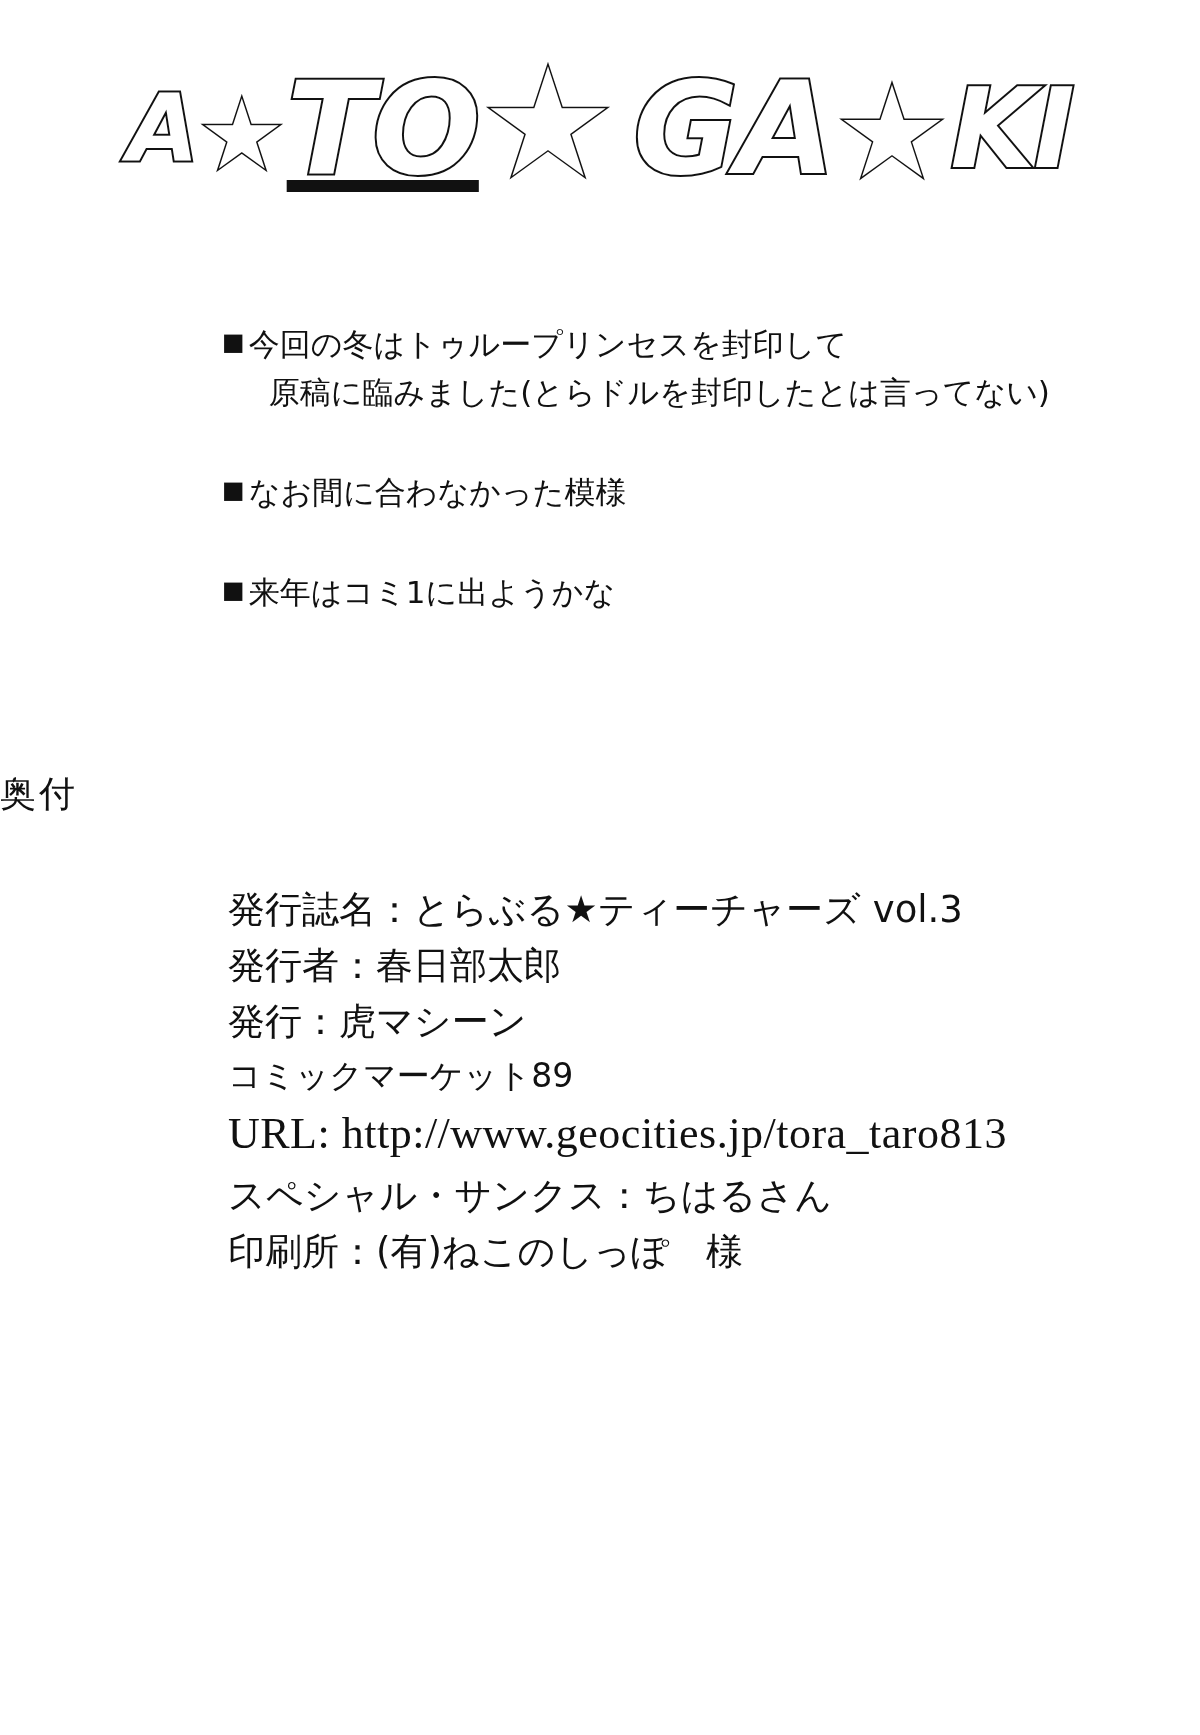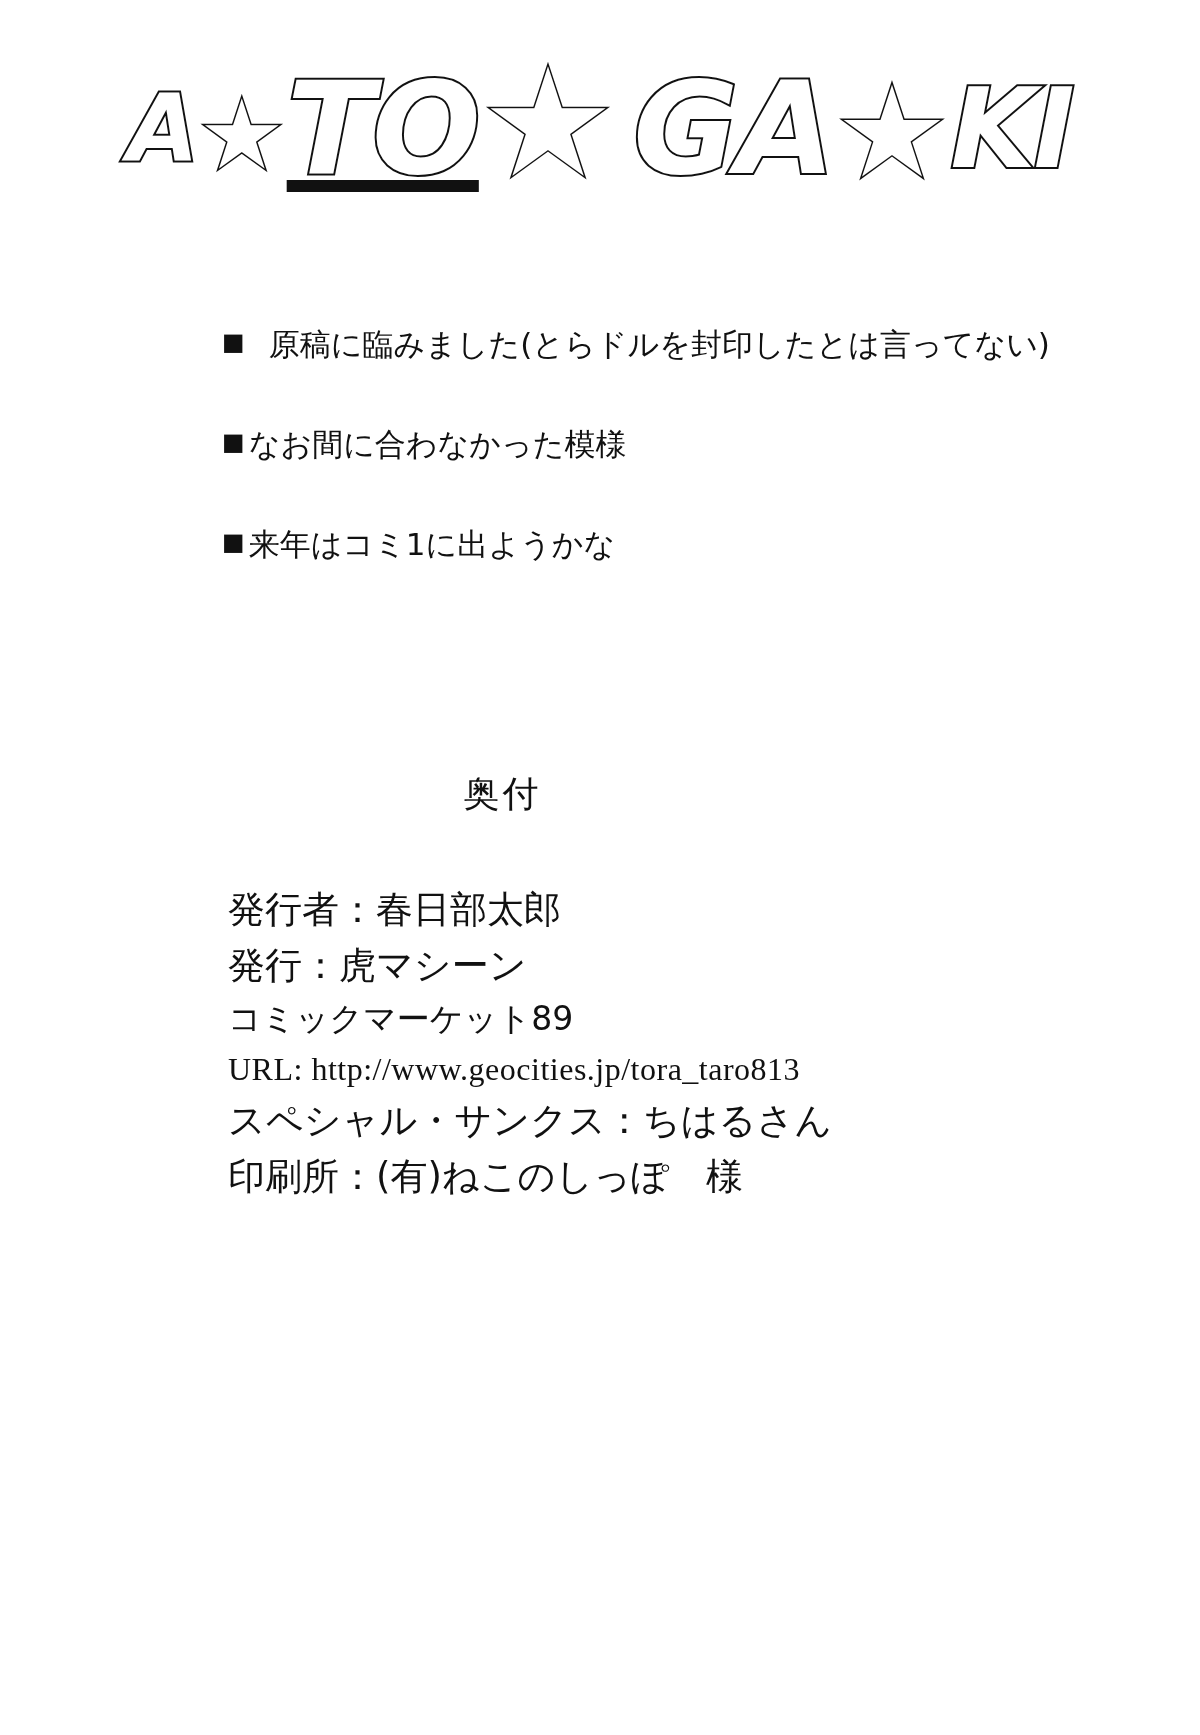--- a/index.html
+++ b/index.html
@@ -84,21 +84,20 @@
     display: block;
     padding-left: 20px;
   }
 
   
   .colophon-heading {
     position: absolute;
     top: 770px;
     left: 0;
     width: 1005px;
-    text-align: center;
     font-family: "DejaVu Sans", sans-serif;
     font-size: 36px;
     letter-spacing: 3px;
     color: #111111;
   }
 
   
   .colophon {
     position: absolute;
     top: 882px;
@@ -107,21 +106,21 @@
   }
   .colophon-row {
     font-size: 37px;
     line-height: 1.52;
     font-family: "DejaVu Sans", sans-serif;
     color: #111111;
     white-space: nowrap;
   }
   .colophon-row.serif {
     font-family: "Liberation Serif", serif;
-    font-size: 32px;
+    font-size: 44px;
     letter-spacing: 0.5px;
   }
   .colophon-row.center-sub {
     text-align: left;
     padding-right: 170px;
     font-size: 33px;
   }
 </style>
 </head>
 <body>
@@ -136,20 +135,21 @@
     <span class="star star-3">★</span>
     <span class="title-letter t-k">KI</span>
   </div>
 </div>
 
 <div class="notes">
 
   <div class="note">
     <span class="note-marker">■</span>
     <span class="note-text">
+      <span class="line1">今回の冬はトゥループリンセスを封印して</span>
       <span class="line2">原稿に臨みました(とらドルを封印したとは言ってない)</span>
     </span>
   </div>
 
   <div class="note" style="margin-top:52px;">
     <span class="note-marker">■</span>
     <span class="note-text">
       <span class="line1">なお間に合わなかった模様</span>
     </span>
   </div>
@@ -159,19 +159,20 @@
     <span class="note-text">
       <span class="line1">来年はコミ1に出ようかな</span>
     </span>
   </div>
 
 </div>
 
 <div class="colophon-heading">奥付</div>
 
 <div class="colophon">
+  <div class="colophon-row">発行誌名：とらぶる★ティーチャーズ vol.3</div>
   <div class="colophon-row">発行者：春日部太郎</div>
   <div class="colophon-row">発行：虎マシーン</div>
   <div class="colophon-row center-sub">コミックマーケット89</div>
   <div class="colophon-row serif">URL: http://www.geocities.jp/tora_taro813</div>
   <div class="colophon-row">スペシャル・サンクス：ちはるさん</div>
   <div class="colophon-row">印刷所：(有)ねこのしっぽ　様</div>
 </div>
 
 </body></html>

